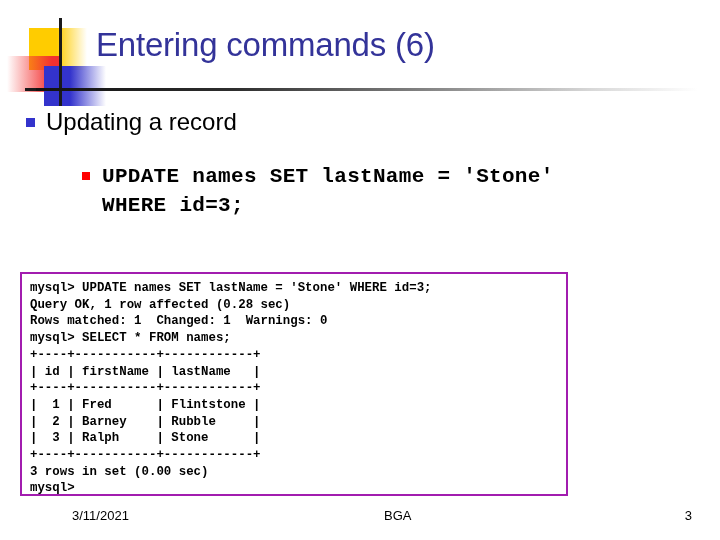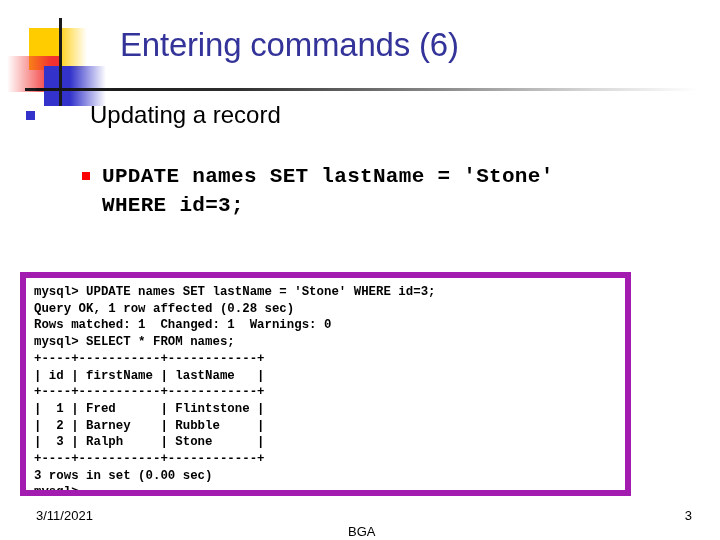--- a/index.html
+++ b/index.html
@@ -81,44 +81,42 @@
     position: absolute;
     left: 96px;
     top: 25px;
     width: 600px;
     color: #333399;
     font-size: 33px;
     font-weight: normal;
     letter-spacing: -0.2px;
     line-height: 40px;
     white-space: nowrap;
-    margin-left: 24px;
   }
 
   
   #title-rule {
     position: absolute;
     left: 36px;
     top: 88px;
     width: 662px;
     height: 3px;
     background: linear-gradient(to right, #111111 0%, #2e2e2e 30%, #8d8d8d 62%, #d8d8d8 84%, rgba(255,255,255,0) 100%);
   }
 
   
   .lvl1 {
     position: absolute;
     display: flex;
     align-items: flex-start;
   }
   #bullet1 {
     left: 26px;
-    top: 100px;
+    top: 107px;
     width: 640px;
-    gap: 44px;
   }
   .sq-blue {
     width: 9px;
     height: 9px;
     background: #3333CC;
     margin-top: 11px;
     margin-right: 11px;
     flex: 0 0 auto;
   }
   .lvl1-text {
@@ -154,23 +152,23 @@
     font-weight: bold;
     letter-spacing: 0.3px;
     white-space: pre-line;
   }
 
   
   #terminal {
     position: absolute;
     left: 20px;
     top: 272px;
-    width: 611px;
+    width: 548px;
     height: 224px;
-    border: 6px solid #a21caf;
+    border: 2px solid #a21caf;
     background: #ffffff;
     box-sizing: border-box;
     padding: 6px 0 0 8px;
     overflow: hidden;
   }
   #terminal-text {
     margin: 0;
     color: #000000;
     font-family: "Liberation Mono", "DejaVu Sans Mono", monospace;
     font-size: 12.4px;
@@ -188,23 +186,24 @@
     width: 720px;
     height: 24px;
   }
   .foot-txt {
     position: absolute;
     color: #000000;
     font-size: 13px;
     font-family: "Liberation Sans", sans-serif;
     line-height: 18px;
     white-space: nowrap;
+    margin-left: 36px;
   }
   #foot-date  { left: 36px;  top: 2px; }
-  #foot-mid   { left: 348px; top: 18px; }
+  #foot-mid   { left: 348px; top: 2px; }
   #foot-page  { right: 28px; top: 2px; }
 </style>
 </head>
 <body>
 
 <div id="slide">
 
   <div id="logo">
     <div class="blk blk-yellow"></div>
     <div class="blk blk-red"></div>

